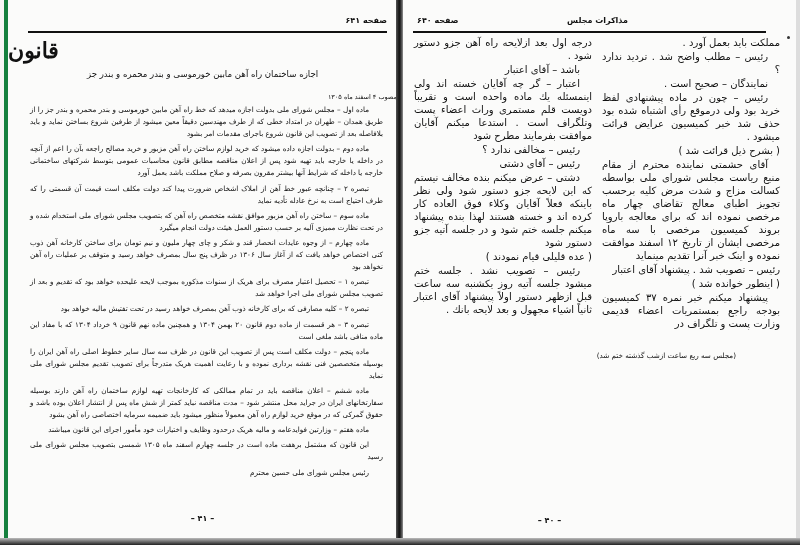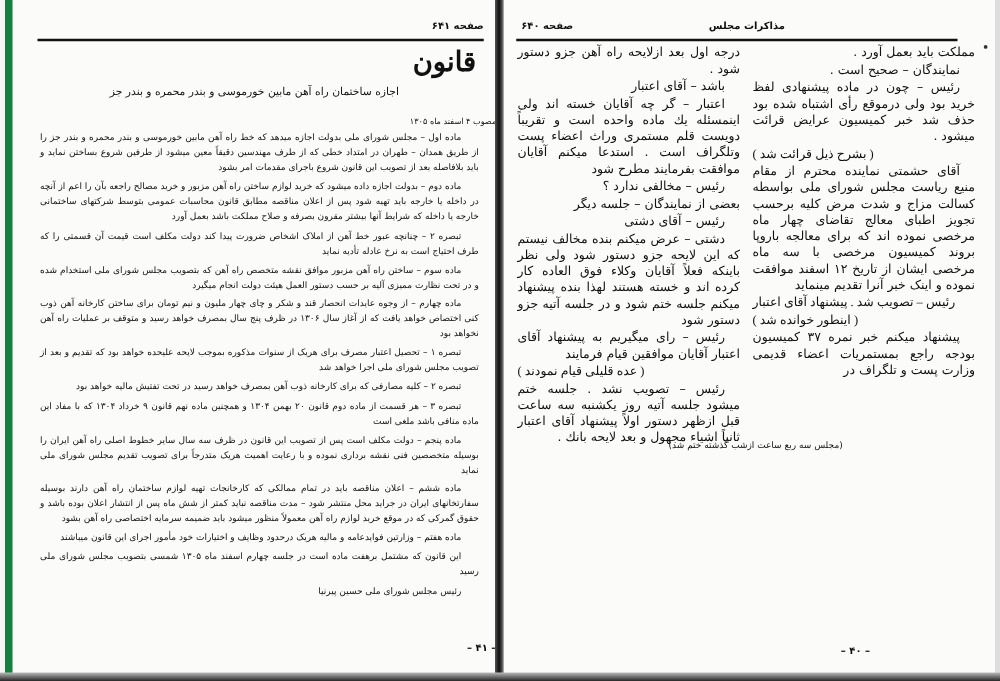--- a/index.html
+++ b/index.html
@@ -1,57 +1,57 @@
 <!DOCTYPE html>
 <html><head>
 <meta charset="utf-8">
 <style>
   * { box-sizing: border-box; margin: 0; padding: 0; }
   html, body { width: 800px; height: 545px; overflow: hidden; background: #1a1a1a; }
   body { font-family: "DejaVu Sans", sans-serif; color: #111; }
   .spread { position: relative; width: 800px; height: 545px; background: #f6f6f4; }
   .page { position: absolute; top: 0; height: 545px; background: #fbfbfa; direction: rtl; }
-  .page-left { left: 4px; width: 393px; border-left: 6px solid #15803d; }
+  .page-left { left: 4px; width: 393px; border-left: 4px solid #15803d; }
   .page-right { left: 403px; width: 393px; }
   .gutter { position: absolute; left: 396px; top: 0; width: 8px; height: 545px;
             background: linear-gradient(to right, #555, #111 40%, #333 60%, #bbb); }
   .bottom-edge { position: absolute; left: 0; bottom: 0; width: 800px; height: 7px;
             background: linear-gradient(to bottom, #bbb, #222); }
   .right-edge { position: absolute; right: 0; top: 0; width: 4px; height: 545px; background: #ddd; }
 
   .running-head { position: absolute; top: 16px; height: 14px; font-size: 8px; font-weight: bold; }
   .rule { position: absolute; top: 31px; height: 2px; background: #111; }
 
   .page-left .running-head { right: 10px; left: 20px; }
   .page-left .rule { left: 20px; right: 10px; }
   .page-right .running-head { right: 14px; left: 10px; }
   .page-right .rule { left: 10px; right: 30px; }
   .rh-title { position: absolute; left: 0; right: 0; text-align: center; top: 0; }
   .rh-page { position: absolute; right: 0; top: 0; }
   .page-right .rh-page { left: 4px; right: auto; }
 
-  .law-title { position: absolute; top: 37px; left: 0; right: 16px; text-align: right;
+  .law-title { position: absolute; top: 37px; left: 0; right: 16px; text-align: left;
                font-family: "DejaVu Serif", serif; font-size: 22px; font-weight: bold; }
   .law-subtitle { position: absolute; top: 68px; left: 30px; right: 30px; text-align: center;
                font-size: 8.6px; line-height: 13px; }
   .law-date { position: absolute; top: 93px; left: 0; right: 0; text-align: right; font-size: 6.5px; }
 
   .body-text { position: absolute; font-size: 7.2px; line-height: 12.1px; text-align: justify; }
   .page-left .body-text { top: 104px; right: 14px; left: 22px; }
   .body-text p { margin-bottom: 3px; text-indent: 14px; }
 
   .col { position: absolute; top: 36px; font-size: 10px; line-height: 13px; text-align: justify; }
   .col-a { right: 16px; width: 178px; }   
   .col-b { right: 204px; width: 178px; }  
   .col p { margin-bottom: 1px; text-indent: 12px; }
-  .col p.center { text-align: left; text-indent: 0; font-family: Liberation Serif, serif; }
+  .col p.center { text-align: right; text-indent: 0; }
 
-  .closing { position: absolute; top: 351px; left: 70px; right: 60px; text-align: center; font-size: 7.2px; }
+  .closing { position: absolute; top: 351px; left: 70px; right: 60px; text-align: right; font-size: 7.2px; }
 
-  .page-num { position: absolute; bottom: 16px; left: 0; right: 0; font-size: 8px; font-weight: bold; }
+  .page-num { position: absolute; bottom: 16px; left: 0; right: 0; text-align: center; font-size: 8px; font-weight: bold; }
   .page-left .page-num { bottom: 22px; left: 0; right: 0; }
   .page-right .page-num { bottom: 20px; left: 0; right: 100px; }
 
   .speck { position: absolute; width: 3px; height: 3px; background: #333; border-radius: 50%; }
 </style>
 </head>
 <body>
 
 <div class="spread">
 
@@ -71,55 +71,54 @@
       <p>تبصره ۲ – چنانچه عبور خط آهن از املاک اشخاص ضرورت پیدا کند دولت مکلف است قیمت آن قسمتی را که طرف احتیاج است به نرخ عادله تأدیه نماید</p>
       <p>ماده سوم – ساختن راه آهن مزبور موافق نقشه متخصص راه آهن که بتصویب مجلس شورای ملی استخدام شده و در تحت نظارت ممیزی آلیه بر حسب دستور العمل هیئت دولت انجام میگیرد</p>
       <p>ماده چهارم – از وجوه عایدات انحصار قند و شکر و چای چهار ملیون و نیم تومان برای ساختن کارخانه آهن ذوب کنی اختصاص خواهد یافت که از آغاز سال ۱۳۰۶ در ظرف پنج سال بمصرف خواهد رسید و متوقف بر عملیات راه آهن نخواهد بود</p>
       <p>تبصره ۱ – تحصیل اعتبار مصرف برای هریک از سنوات مذکوره بموجب لایحه علیحده خواهد بود که تقدیم و بعد از تصویب مجلس شورای ملی اجرا خواهد شد</p>
       <p>تبصره ۲ – کلیه مصارفی که برای کارخانه ذوب آهن بمصرف خواهد رسید در تحت تفتیش مالیه خواهد بود</p>
       <p>تبصره ۳ – هر قسمت از ماده دوم قانون ۲۰ بهمن ۱۳۰۴ و همچنین ماده نهم قانون ۹ خرداد ۱۳۰۴ که با مفاد این ماده منافی باشد ملغی است</p>
       <p>ماده پنجم – دولت مکلف است پس از تصویب این قانون در ظرف سه سال سایر خطوط اصلی راه آهن ایران را بوسیله متخصصین فنی نقشه برداری نموده و با رعایت اهمیت هریک متدرجاً برای تصویب تقدیم مجلس شورای ملی نماید</p>
       <p>ماده ششم – اعلان مناقصه باید در تمام ممالکی که کارخانجات تهیه لوازم ساختمان راه آهن دارند بوسیله سفارتخانهای ایران در جراید محل منتشر شود – مدت مناقصه نباید کمتر از شش ماه پس از انتشار اعلان بوده باشد و حقوق گمرکی که در موقع خرید لوازم راه آهن معمولاً منظور میشود باید ضمیمه سرمایه اختصاصی راه آهن بشود</p>
       <p>ماده هفتم – وزارتین فوایدعامه و مالیه هریک درحدود وظایف و اختیارات خود مأمور اجرای این قانون میباشند</p>
       <p>این قانون که مشتمل برهفت ماده است در جلسه چهارم اسفند ماه ۱۳۰۵ شمسی بتصویب مجلس شورای ملی رسید</p>
-      <p>رئیس مجلس شورای ملی  حسین پیرنیا</p>
+      <p>رئیس مجلس شورای ملی  حسین محترم</p>
     </div>
 
     <div class="page-num">– ۴۱ –</div>
   </div>
 
   <div class="gutter"></div>
 
   <div class="page page-right">
     <div class="running-head">
       <span class="rh-title">مذاکرات مجلس</span>
       <span class="rh-page">صفحه ۶۴۰</span>
     </div>
     <div class="rule"></div>
 
     <div class="col col-a">
       <p style="text-indent:0">مملکت باید بعمل آورد .</p>
+      <p>رئیس – مطلب واضح شد . تردید ندارد ؟</p>
       <p>نمایندگان – صحیح است .</p>
       <p>رئیس – چون در ماده پیشنهادی لفظ خرید بود ولی درموقع رأی اشتباه شده بود حذف شد خبر کمیسیون عرایض قرائت میشود .</p>
       <p class="center">( بشرح ذیل قرائت شد )</p>
       <p>آقای حشمتی نماینده محترم از مقام منیع ریاست مجلس شورای ملی بواسطه کسالت مزاج و شدت مرض کلیه برحسب تجویز اطبای معالج تقاضای چهار ماه مرخصی نموده اند که برای معالجه باروپا بروند کمیسیون مرخصی با سه ماه مرخصی ایشان از تاریخ ۱۲ اسفند موافقت نموده و اینک خبر آنرا تقدیم مینماید</p>
       <p class="center">رئیس – تصویب شد . پیشنهاد آقای اعتبار</p>
       <p class="center">( اینطور خوانده شد )</p>
       <p>پیشنهاد میکنم خبر نمره ۳۷ کمیسیون بودجه راجع بمستمریات اعضاء قدیمی وزارت پست و تلگراف در</p>
     </div>
 
     <div class="col col-b">
       <p style="text-indent:0">درجه اول بعد ازلایحه راه آهن جزو دستور شود .</p>
       <p>باشد – آقای اعتبار</p>
       <p>اعتبار – گر چه آقایان خسته اند ولی اینمسئله یك ماده واحده است و تقریباً دویست قلم مستمری وراث اعضاء پست وتلگراف است . استدعا میکنم آقایان موافقت بفرمایند مطرح شود</p>
       <p>رئیس – مخالفی ندارد ؟</p>
-      <p style="text-indent:0">بعضی از نمایندگان – جلسه دیگر</p>
       <p>رئیس – آقای دشتی</p>
       <p>دشتی – عرض میکنم بنده مخالف نیستم که این لایحه جزو دستور شود ولی نظر باینکه فعلاً آقایان وکلاء فوق العاده کار کرده اند و خسته هستند لهذا بنده پیشنهاد میکنم جلسه ختم شود و در جلسه آتیه جزو دستور شود</p>
-      <p>رئیس – رای میگیریم به پیشنهاد آقای اعتبار آقایان موافقین قیام فرمایند</p>
       <p class="center">( عده قلیلی قیام نمودند )</p>
       <p>رئیس – تصویب نشد . جلسه ختم میشود جلسه آتیه روز یکشنبه سه ساعت قبل ازظهر دستور اولاً پیشنهاد آقای اعتبار ثانیاً اشیاء مجهول و بعد لایحه بانك .</p>
     </div>
 
     <div class="closing">(مجلس سه ربع ساعت ازشب گذشته ختم شد)</div>
 
     <div class="page-num">– ۴۰ –</div>
 
     <div class="speck" style="right:6px; top:36px;"></div>
   </div>

